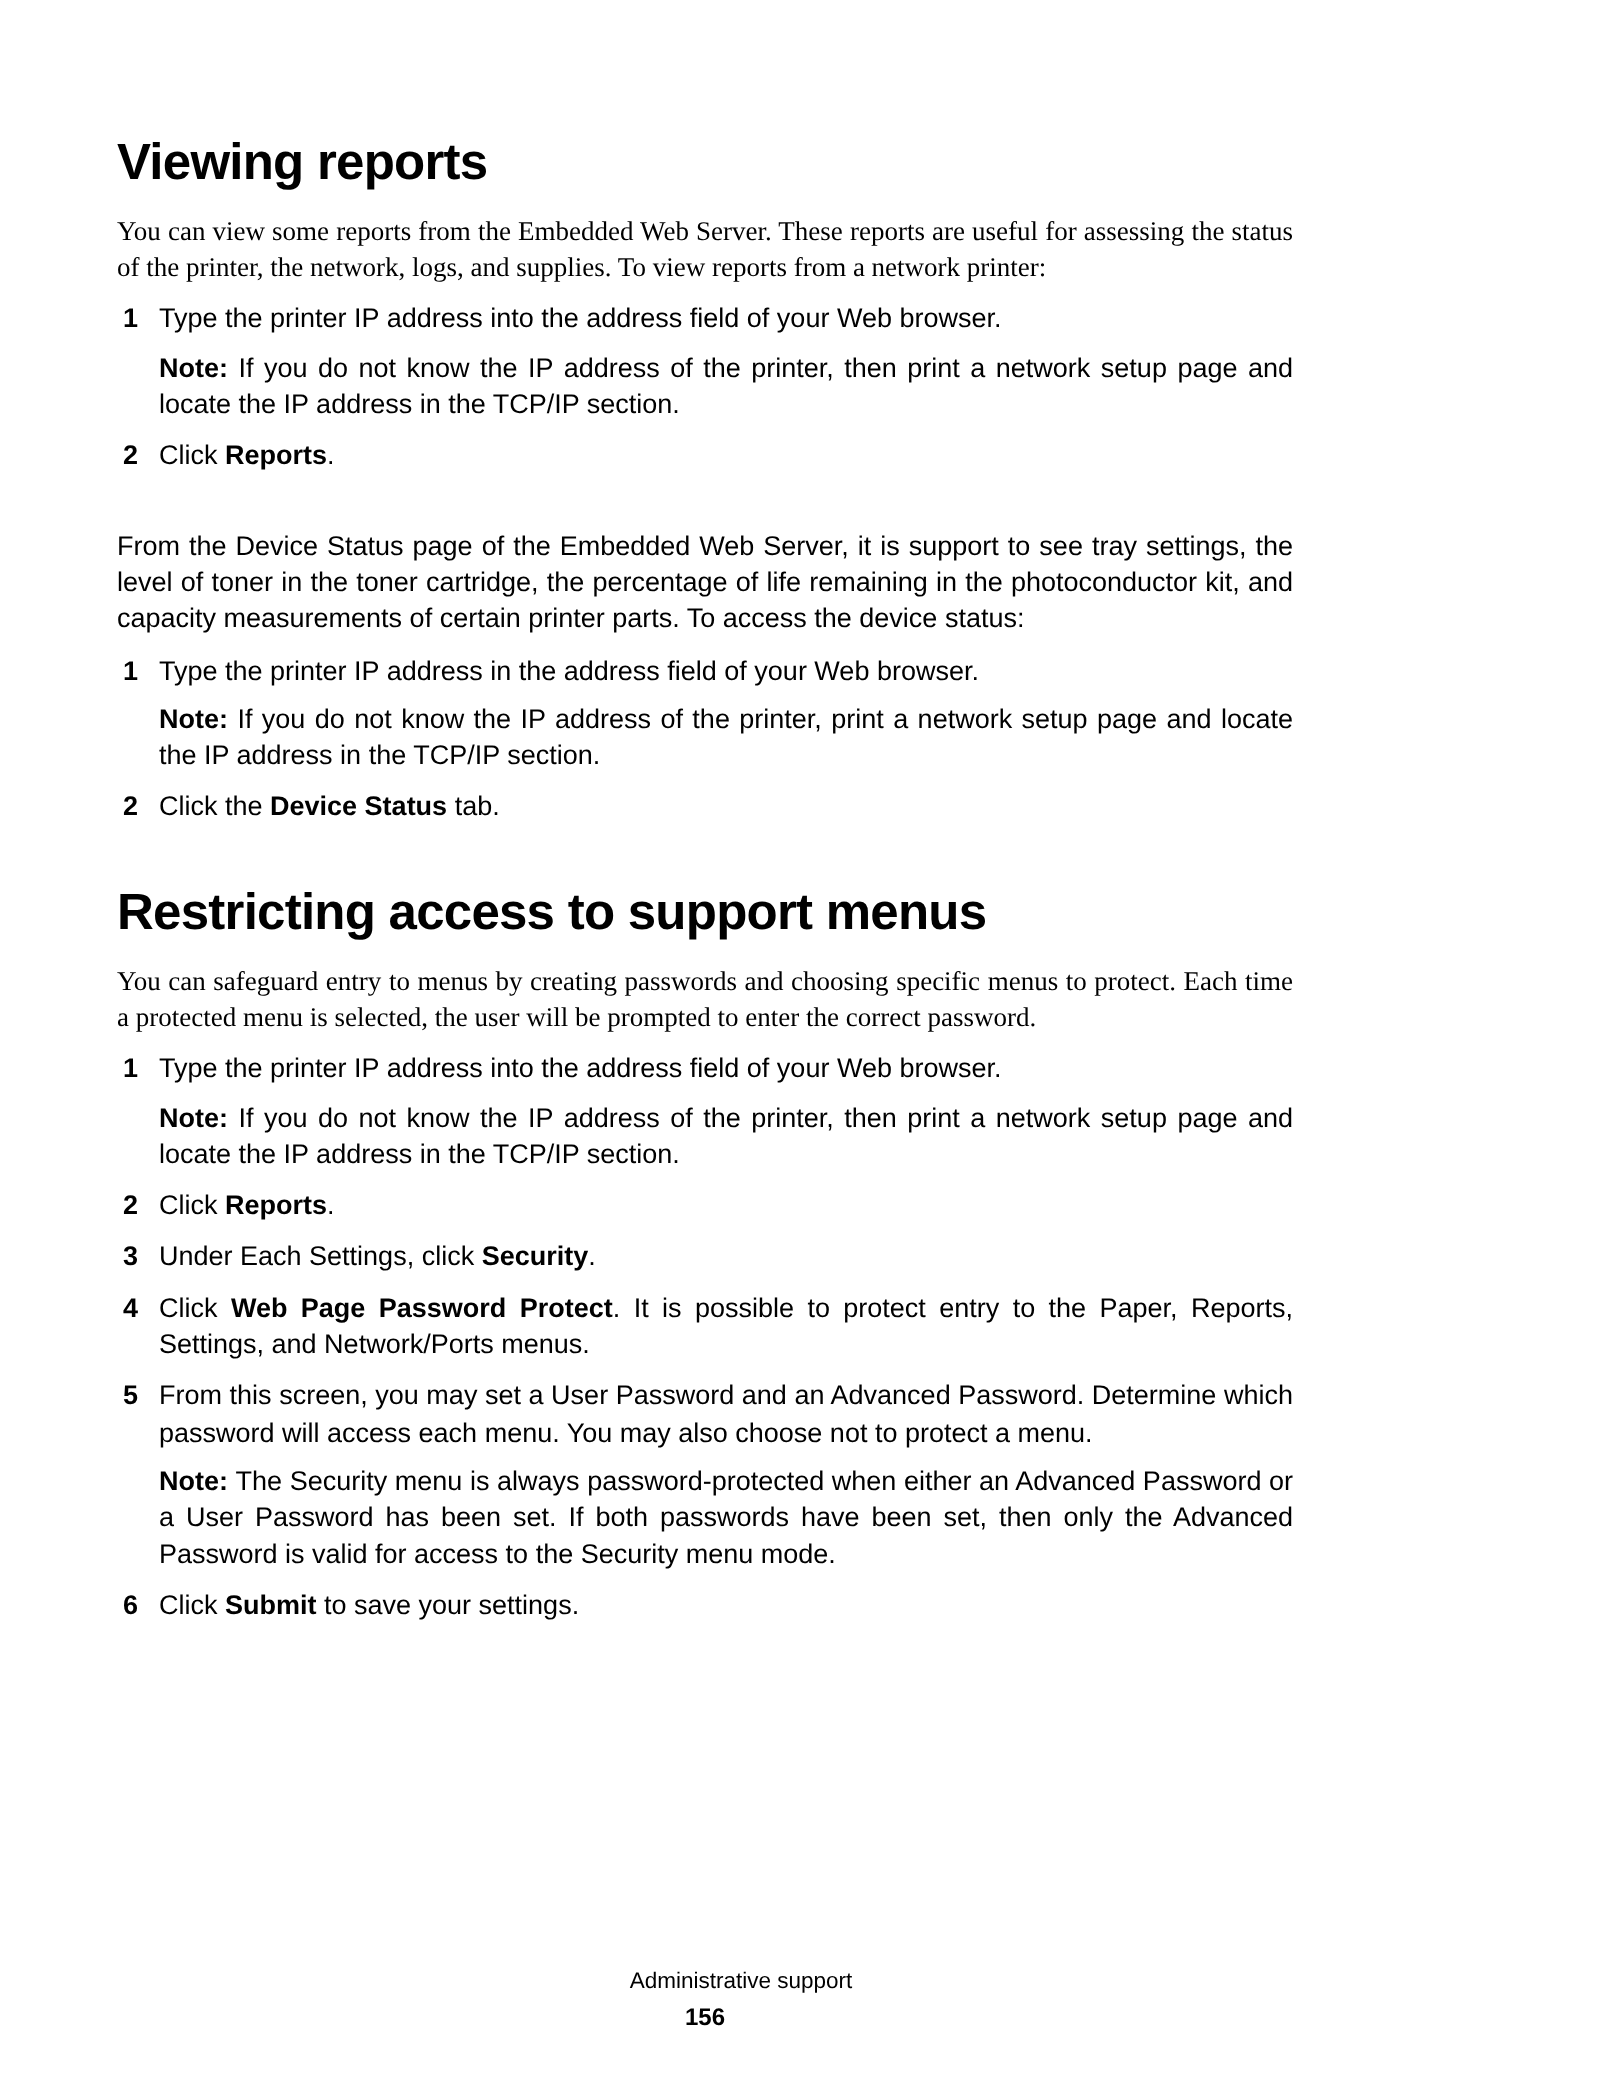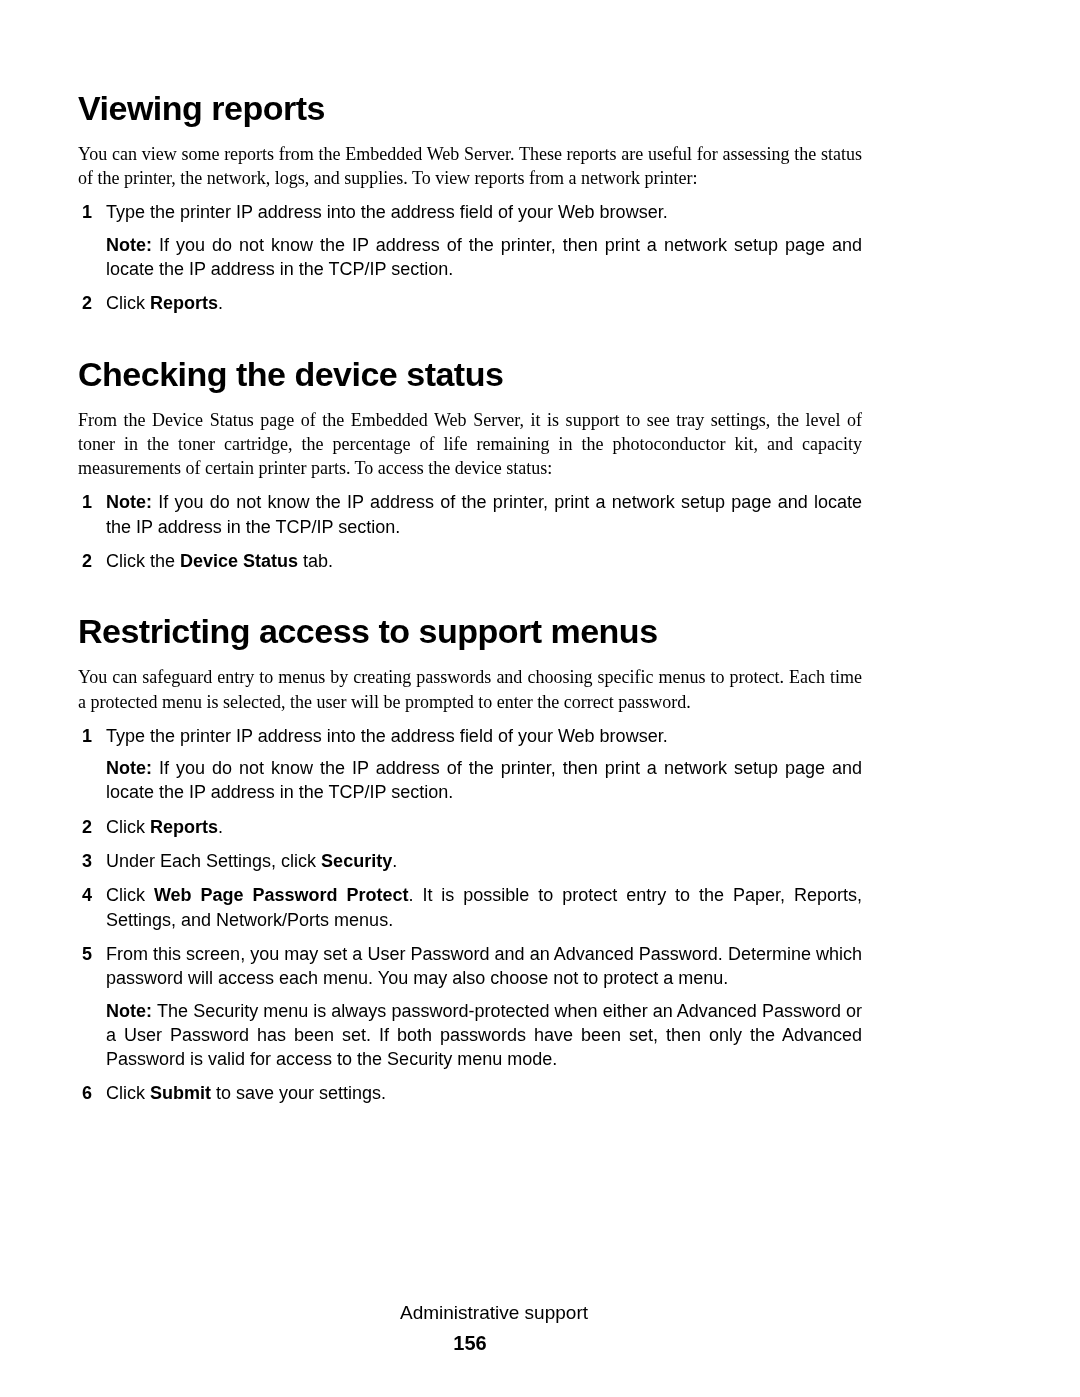--- a/index.html
+++ b/index.html
@@ -66,27 +66,27 @@
   .b { font-weight: 700; }
   .footer {
     position: absolute;
     bottom: 40px;
     left: 0;
     width: 100%;
     text-align: center;
     font-family: "Trebuchet MS", "Segoe UI", Arial, sans-serif;
   }
   .footer .chapter {
-    font-size: 19px;
+    font-size: 15px;
     margin-bottom: 4px;
     padding-left: 48px;
   }
   .footer .pagenum {
     font-weight: 700;
-    font-size: 20px;
+    font-size: 16px;
   }
 </style>
 </head>
 <body>
 
 <div class="page">
 
   <div class="section">
     <h2 class="section-title">Viewing reports</h2>
     <p>You can view some reports from the Embedded Web Server. These reports are useful for assessing the status of the printer, the network, logs, and supplies. To view reports from a network printer:</p>
@@ -97,24 +97,24 @@
           <span class="note-label">Note: </span><span>If you do not know the IP address of the printer, then print a network setup page and locate the IP address in the TCP/IP section.</span>
         </p>
       </li>
       <li>
         <span>Click </span><span class="b">Reports</span><span>.</span>
       </li>
     </ol>
   </div>
 
   <div class="section">
-    <h2 class="section-title">Checking the device status</h2>
     <p>From the Device Status page of the Embedded Web Server, it is support to see tray settings, the level of toner in the toner cartridge, the percentage of life remaining in the photoconductor kit, and capacity measurements of certain printer parts. To access the device status:</p>
     <ol class="steps">
       <li>
+        <span>Type the printer IP address in the address field of your Web browser.</span>
         <p class="note">
           <span class="note-label">Note: </span><span>If you do not know the IP address of the printer, print a network setup page and locate the IP address in the TCP/IP section.</span>
         </p>
       </li>
       <li>
         <span>Click the </span><span class="b">Device Status</span><span> tab.</span>
       </li>
     </ol>
   </div>
 

